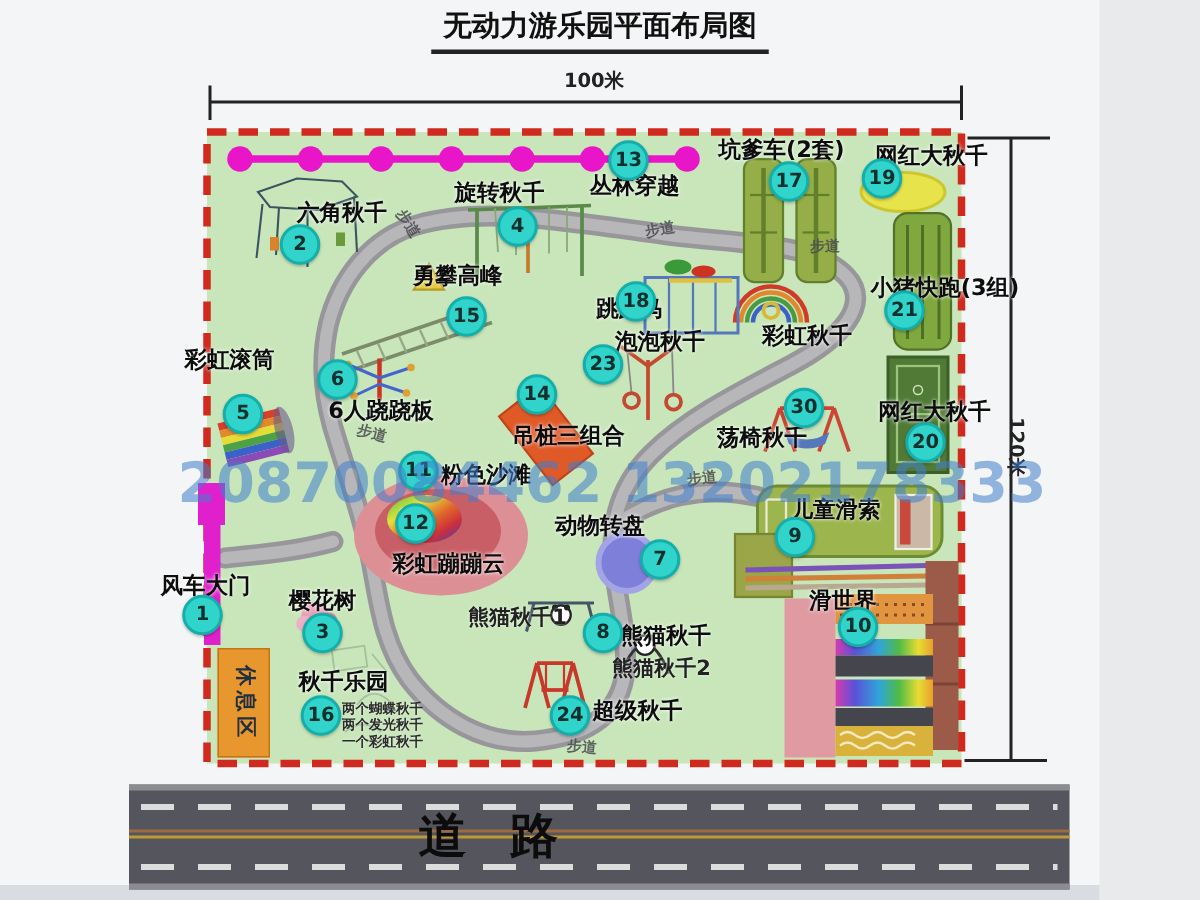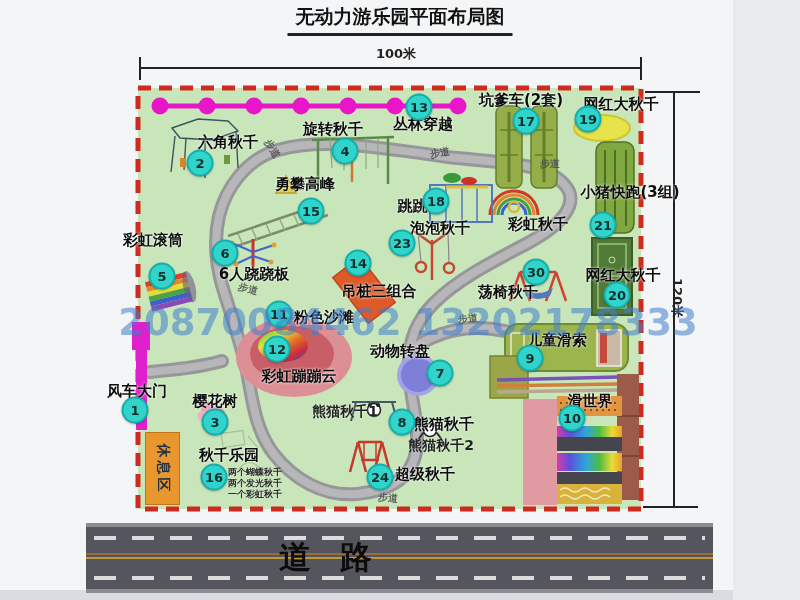--- a/index.html
+++ b/index.html
@@ -352,44 +352,44 @@
       <div class="poi-label" style="left: 153px; top: 240px;">彩虹滚筒</div>
       <div class="poi-badge" style="left: 162px; top: 276px;">5</div>
       <div class="poi-label" style="left: 254px; top: 274px;">6人跷跷板</div>
       <div class="poi-badge" style="left: 225px; top: 253px;">6</div>
       <div class="poi-label" style="left: 400px; top: 351px;">动物转盘</div>
       <div class="poi-badge" style="left: 440px; top: 373px;">7</div>
       <div class="poi-label" style="left: 444px; top: 424px;">熊猫秋千</div>
       <div class="poi-badge" style="left: 402px; top: 422px;">8</div>
       <div class="poi-label" style="left: 557px; top: 340px;">儿童滑索</div>
       <div class="poi-badge" style="left: 530px; top: 358px;">9</div>
-      <div class="poi-label" style="left: 584px; top: 401px; padding-left: 12px;">滑世界</div>
+      <div class="poi-label" style="left: 556px; top: 401px; padding-left: 12px;">滑世界</div>
       <div class="poi-badge" style="left: 572px; top: 418px;">10</div>
       <div class="poi-label" style="left: 324px; top: 317px;">粉色沙滩</div>
       <div class="poi-badge" style="left: 279px; top: 314px;">11</div>
       <div class="poi-label" style="left: 299px; top: 376px;">彩虹蹦蹦云</div>
       <div class="poi-badge" style="left: 277px; top: 349px;">12</div>
       <div class="poi-label" style="left: 423px; top: 124px;">丛林穿越</div>
       <div class="poi-badge" style="left: 419px; top: 107px;">13</div>
       <div class="poi-label" style="left: 379px; top: 291px; text-align: right;">吊桩三组合</div>
       <div class="poi-badge" style="left: 358px; top: 263px;">14</div>
       <div class="poi-label" style="left: 305px; top: 184px;">勇攀高峰</div>
       <div class="poi-badge" style="left: 311px; top: 211px;">15</div>
       <div class="poi-label" style="left: 229px; top: 455px;">秋千乐园</div>
       <div class="poi-badge" style="left: 214px; top: 477px;">16</div>
       <div class="poi-label" style="left: 521px; top: 100px;">坑爹车(2套)</div>
       <div class="poi-badge" style="left: 526px; top: 121px;">17</div>
       <div class="poi-label" style="left: 397px; top: 206px; padding-left: 46px;">跳跳马</div>
-      <div class="poi-badge" style="left: 436px; top: 201px;">18</div>
+      <div class="poi-badge" style="left: 424px; top: 201px;">18</div>
       <div class="poi-label" style="left: 621px; top: 104px;">网红大秋千</div>
       <div class="poi-badge" style="left: 588px; top: 119px;">19</div>
       <div class="poi-label" style="left: 623px; top: 275px;">网红大秋千</div>
       <div class="poi-badge" style="left: 617px; top: 295px;">20</div>
       <div class="poi-label" style="left: 630px; top: 192px;">小猪快跑(3组)</div>
-      <div class="poi-badge" style="left: 603px; top: 225px;">21</div>
+      <div class="poi-badge" style="left: 603px; top: 207px;">21</div>
       <div class="poi-label" style="left: 508px; top: 292px;">荡椅秋千</div>
       <div class="poi-badge" style="left: 536px; top: 272px;">30</div>
       <div class="poi-label" style="left: 440px; top: 228px;">泡泡秋千</div>
       <div class="poi-badge" style="left: 402px; top: 243px;">23</div>
       <div class="poi-label" style="left: 425px; top: 474px;">超级秋千</div>
       <div class="poi-badge" style="left: 380px; top: 477px;">24</div>
     </div>
 
   <div class="abs road">
     <div class="dash-row" style="top:9px;"></div>

